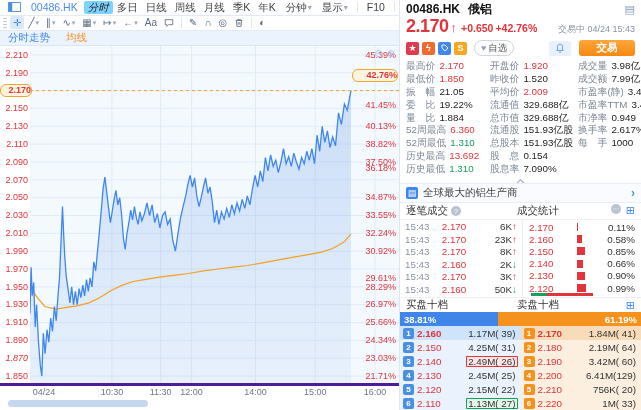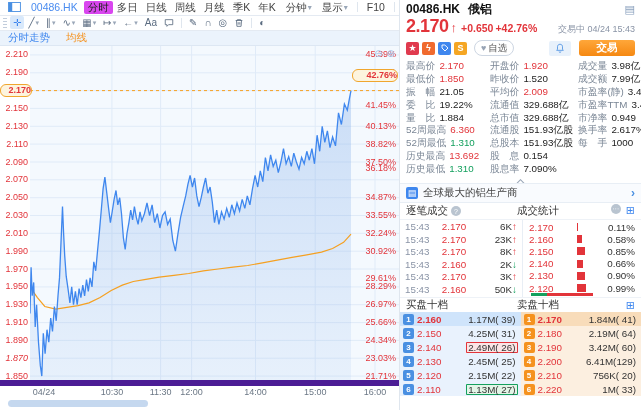--- a/index.html
+++ b/index.html
@@ -9,21 +9,21 @@
   .left-col{width:400px;flex:0 0 400px;display:flex;flex-direction:column;border-right:1px solid #dfe6ee;box-sizing:border-box;}
   .right-col{flex:1;display:flex;flex-direction:column;overflow:hidden;background:#fff;}
 
   
   .tb1{height:16px;box-sizing:border-box;border-bottom:1px solid #e4eaf2;display:flex;align-items:center;
        padding:0 4px;font-size:10.5px;color:#444;gap:2px;white-space:nowrap;overflow:hidden;}
   .tb2{height:15px;box-sizing:border-box;border-bottom:1px solid #e4eaf2;display:flex;align-items:center;
        padding:0 3px;font-size:10px;color:#5a6b80;gap:1px;white-space:nowrap;overflow:hidden;}
   .tb-item{padding:0 4px;display:inline-flex;align-items:center;gap:1px;cursor:default;height:13px;line-height:13px;border-radius:2px;}
   .tb-sym{color:#4a8cf0;padding:0 4px;font-size:10.5px;}
-  .ptab.sel{background:#d946ef;color:#222;}
+  .ptab.sel{background:#7dd3fc;color:#222;font-style:italic;}
   .tb-item i{font-style:normal;font-size:8px;color:#9aa7b8;}
   .vsep{width:1px;height:10px;background:#dfe6ee;margin:0 3px;flex:0 0 1px;}
   .tool{padding:0 3px;height:13px;display:inline-flex;align-items:center;gap:1px;border-radius:2px;font-size:10px;}
   .tool.sel{background:#d9e9fb;color:#3f87ee;}
   .tool i{font-style:normal;font-size:7px;color:#9aa7b8;}
   .dragdots{width:4px;height:10px;margin-right:2px;background:repeating-linear-gradient(#c2cddc 0 1px,transparent 1px 3px);}
 
   
   .chart-tabs{height:15px;box-sizing:border-box;background:#ebf3fc;border-bottom:1px solid #dde7f3;
               display:flex;align-items:center;padding:0 8px;gap:16px;font-size:10.5px;}
@@ -32,21 +32,21 @@
   .chart-region{height:340px;position:relative;background:#fff;overflow:hidden;}
   .chart-region svg{position:absolute;top:0;left:30px;}
   .ylab{position:absolute;font-size:9px;color:#e2343a;height:10px;line-height:10px;}
   .ylab.l{left:0;width:28px;text-align:right;}
   .ylab.r{right:3px;width:46px;text-align:right;}
   .bubble{background:#fdf4de;border:1px solid #f0a62e;border-radius:6px;color:#e2343a;
           font-weight:bold;text-align:center;z-index:3;height:11px;line-height:11px;}
   .bubble.l{left:0;width:30px;}
   .bubble.r{right:1px;width:44px;}
   .zoomics{position:absolute;top:2px;right:4px;display:flex;gap:4px;z-index:4;color:#a8c4e8;font-size:10px;}
-  .x-axis{height:12px;position:relative;font-size:9px;color:#6b7785;border-top:6px solid #4c1d95;}
+  .x-axis{height:12px;position:relative;font-size:9px;color:#6b7785;border-top:3px solid #4c1d95;}
   .x-axis div{position:absolute;top:1px;transform:translateX(-50%);}
   .hscroll{height:12px;position:relative;background:#fff;}
   .hscroll .thumb{position:absolute;left:8px;top:2px;width:140px;height:7px;border-radius:4px;background:#c5d8ef;}
 
   
   .q-head{height:16px;box-sizing:border-box;display:flex;align-items:center;padding:2px 6px 0;}
   .q-code{font-size:12px;font-weight:bold;color:#111;}
   .q-name{font-size:12px;font-weight:bold;color:#111;margin-left:8px;}
   .q-detail{margin-left:auto;color:#8aa0bd;font-size:11px;}
   .q-price-row{height:22px;box-sizing:border-box;display:flex;align-items:baseline;padding:0 6px;}
@@ -502,20 +502,24 @@
           </div>
         </div>
     </div>
     <div class="depth-head">
       <span class="t1">买盘十档</span>
       <span class="dh2">
           <span>卖盘十档</span>
         <span class="gridic" style="margin-left:auto">⊞</span>
         </span>
     </div>
+    <div class="ratio-bar">
+      <div class="ratio-buy" id="ratio-buy" style="width: 38.81%;">38.81%</div>
+      <div class="ratio-sell" id="ratio-sell" style="flex: 1 1 0%;">61.19%</div>
+    </div>
     <div class="orders">
       <div class="ob-col" id="buy-orders">
           <div class="ob-row buy first">
             <span class="lvl b">1</span>
             <span class="ob-price">2.160</span>
             <span class="ob-vol">1.17M(&nbsp;39)</span>
           </div>
           <div class="ob-row buy">
             <span class="lvl b">2</span>
             <span class="ob-price">2.150</span>

